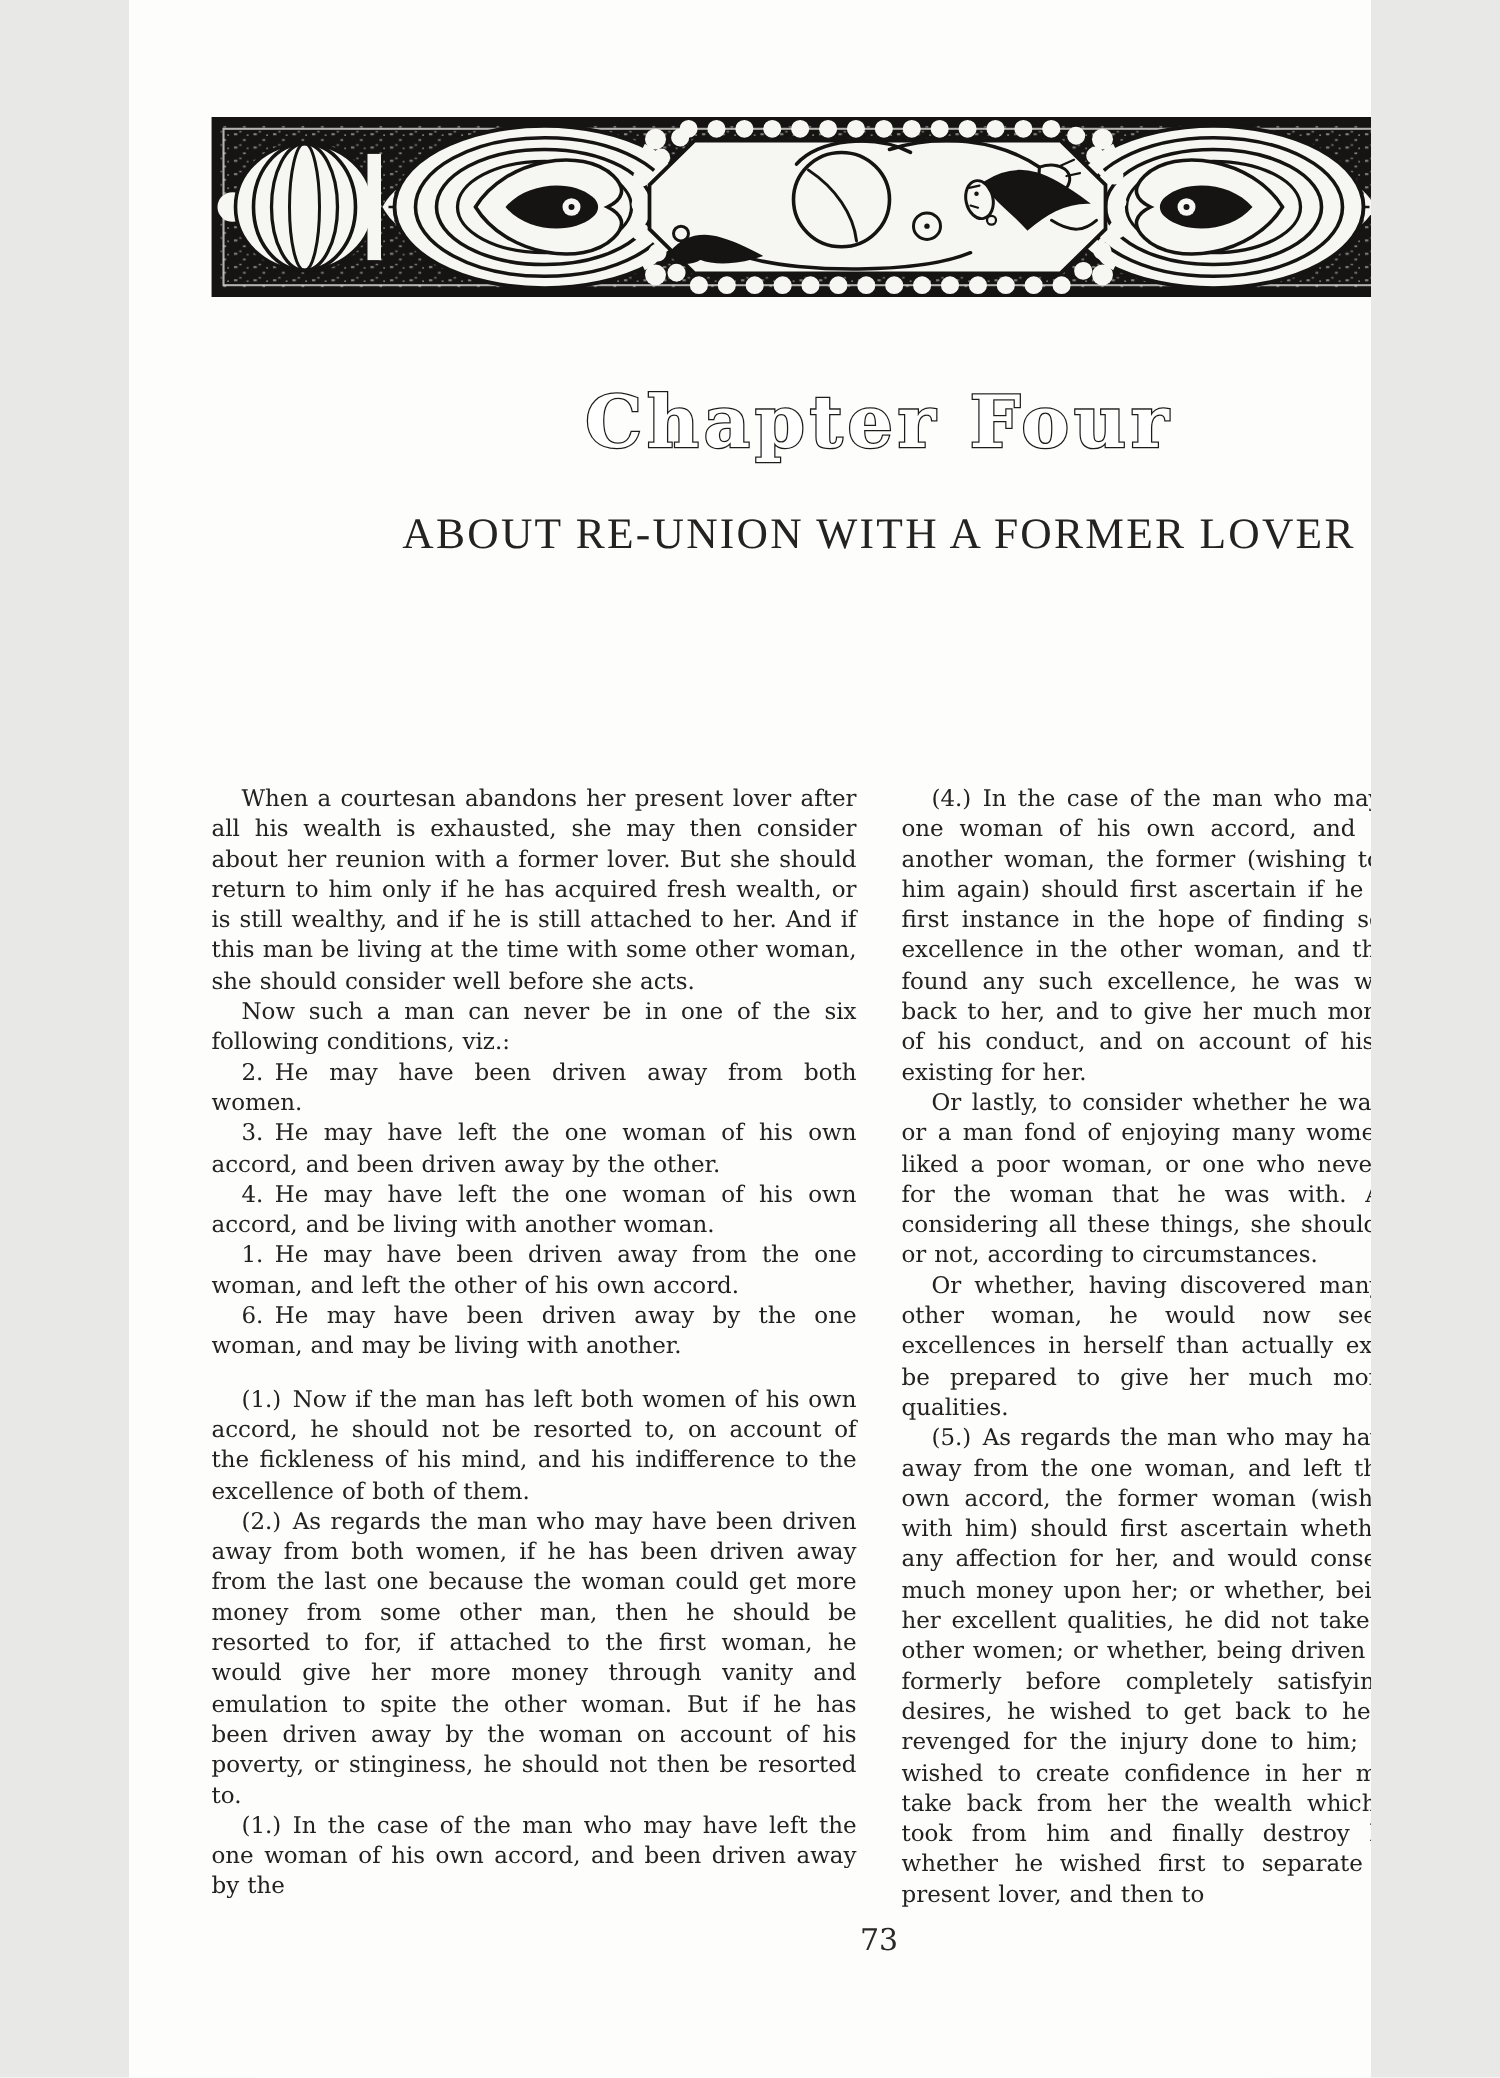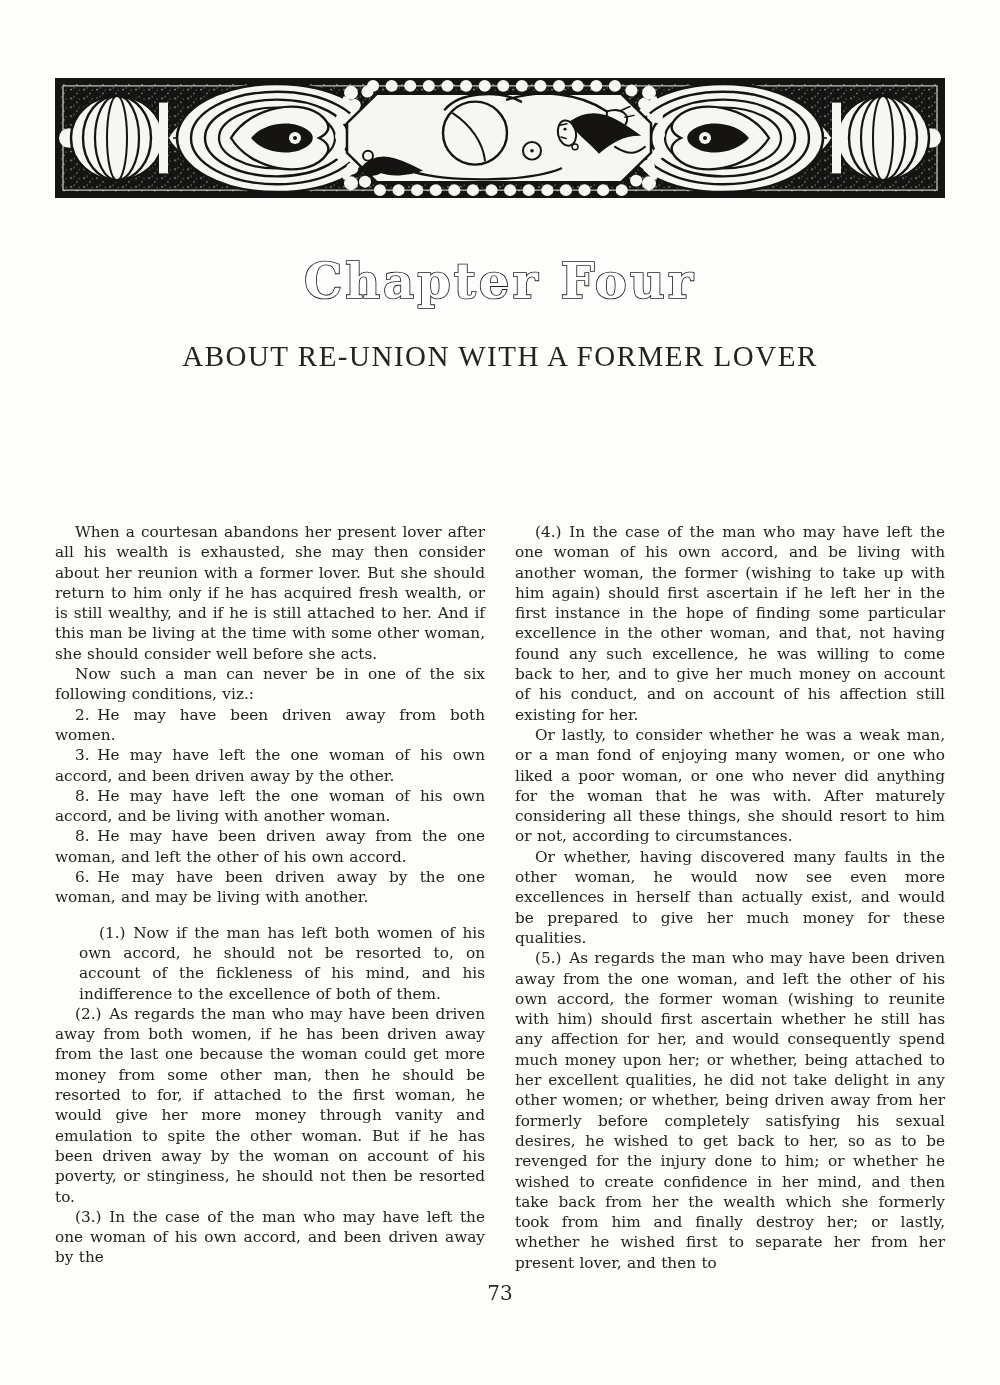--- a/index.html
+++ b/index.html
@@ -1,19 +1,19 @@
 <!DOCTYPE html>
 <html><head>
 <meta charset="utf-8">
 <style>
   html,body { margin:0; padding:0; }
   body { background:#e8e8e6; }
   .page {
     position:relative;
-    width:1000px; height:1385px;
+    width:828px; height:1385px;
     margin:0 auto;
     background:#fdfdfb;
     font-family:"DejaVu Serif", serif;
     color:#1f1e1c;
     overflow:hidden;
   }
   .ornament {
     position:absolute; left:55px; top:78px;
     width:890px; height:120px;
   }
@@ -37,21 +37,21 @@
   .col { width:434px; }
   .para {
     margin:0;
     font-size:15.3px;
     line-height:20.3px;
     text-align:justify;
     color:#232220;
     word-spacing:0.5px;
   }
   .para.indent { text-indent:20px; }
-  .para.gap-before { margin-top:15px;margin-left:24px; }
+  .para.gap-before { margin-top:15px; }
   .page-number {
     position:absolute; left:0; top:1281px; width:1000px;
     text-align:center; font-size:20px; color:#2a2926;
     font-family:"DejaVu Serif", serif;
   }
 </style>
 </head>
 <body>
 
 <div class="page">
@@ -138,26 +138,26 @@
   </div>
 
   <div class="chapter-subtitle">ABOUT RE-UNION WITH A FORMER LOVER</div>
 
   <div class="columns">
     <div class="col">
         <p class="para indent">When a courtesan abandons her present lover after all his wealth is exhausted, she may then consider about her reunion with a former lover. But she should return to him only if he has acquired fresh wealth, or is still wealthy, and if he is still attached to her. And if this man be living at the time with some other woman, she should consider well before she acts.</p>
         <p class="para indent">Now such a man can never be in one of the six following conditions, viz.:</p>
         <p class="para indent">2. He may have been driven away from both women.</p>
         <p class="para indent">3. He may have left the one woman of his own accord, and been driven away by the other.</p>
-        <p class="para indent">8. He may have left the one woman of his own accord, and be living with another woman.</p>
-        <p class="para indent">8. He may have been driven away from the one woman, and left the other of his own accord.</p>
+        <p class="para indent">4. He may have left the one woman of his own accord, and be living with another woman.</p>
+        <p class="para indent">1. He may have been driven away from the one woman, and left the other of his own accord.</p>
         <p class="para indent">6. He may have been driven away by the one woman, and may be living with another.</p>
         <p class="para indent gap-before">(1.) Now if the man has left both women of his own accord, he should not be resorted to, on account of the fickleness of his mind, and his indifference to the excellence of both of them.</p>
         <p class="para indent">(2.) As regards the man who may have been driven away from both women, if he has been driven away from the last one because the woman could get more money from some other man, then he should be resorted to for, if attached to the first woman, he would give her more money through vanity and emulation to spite the other woman. But if he has been driven away by the woman on account of his poverty, or stinginess, he should not then be resorted to.</p>
-        <p class="para indent">(3.) In the case of the man who may have left the one woman of his own accord, and been driven away by the</p>
+        <p class="para indent">(1.) In the case of the man who may have left the one woman of his own accord, and been driven away by the</p>
       </div>
     <div class="col">
         <p class="para indent">(4.) In the case of the man who may have left the one woman of his own accord, and be living with another woman, the former (wishing to take up with him again) should first ascertain if he left her in the first instance in the hope of finding some particular excellence in the other woman, and that, not having found any such excellence, he was willing to come back to her, and to give her much money on account of his conduct, and on account of his affection still existing for her.</p>
         <p class="para indent">Or lastly, to consider whether he was a weak man, or a man fond of enjoying many women, or one who liked a poor woman, or one who never did anything for the woman that he was with. After maturely considering all these things, she should resort to him or not, according to circumstances.</p>
         <p class="para indent">Or whether, having discovered many faults in the other woman, he would now see even more excellences in herself than actually exist, and would be prepared to give her much money for these qualities.</p>
         <p class="para indent">(5.) As regards the man who may have been driven away from the one woman, and left the other of his own accord, the former woman (wishing to reunite with him) should first ascertain whether he still has any affection for her, and would consequently spend much money upon her; or whether, being attached to her excellent qualities, he did not take delight in any other women; or whether, being driven away from her formerly before completely satisfying his sexual desires, he wished to get back to her, so as to be revenged for the injury done to him; or whether he wished to create confidence in her mind, and then take back from her the wealth which she formerly took from him and finally destroy her; or lastly, whether he wished first to separate her from her present lover, and then to</p>
       </div>
   </div>
 
   <div class="page-number">73</div>

